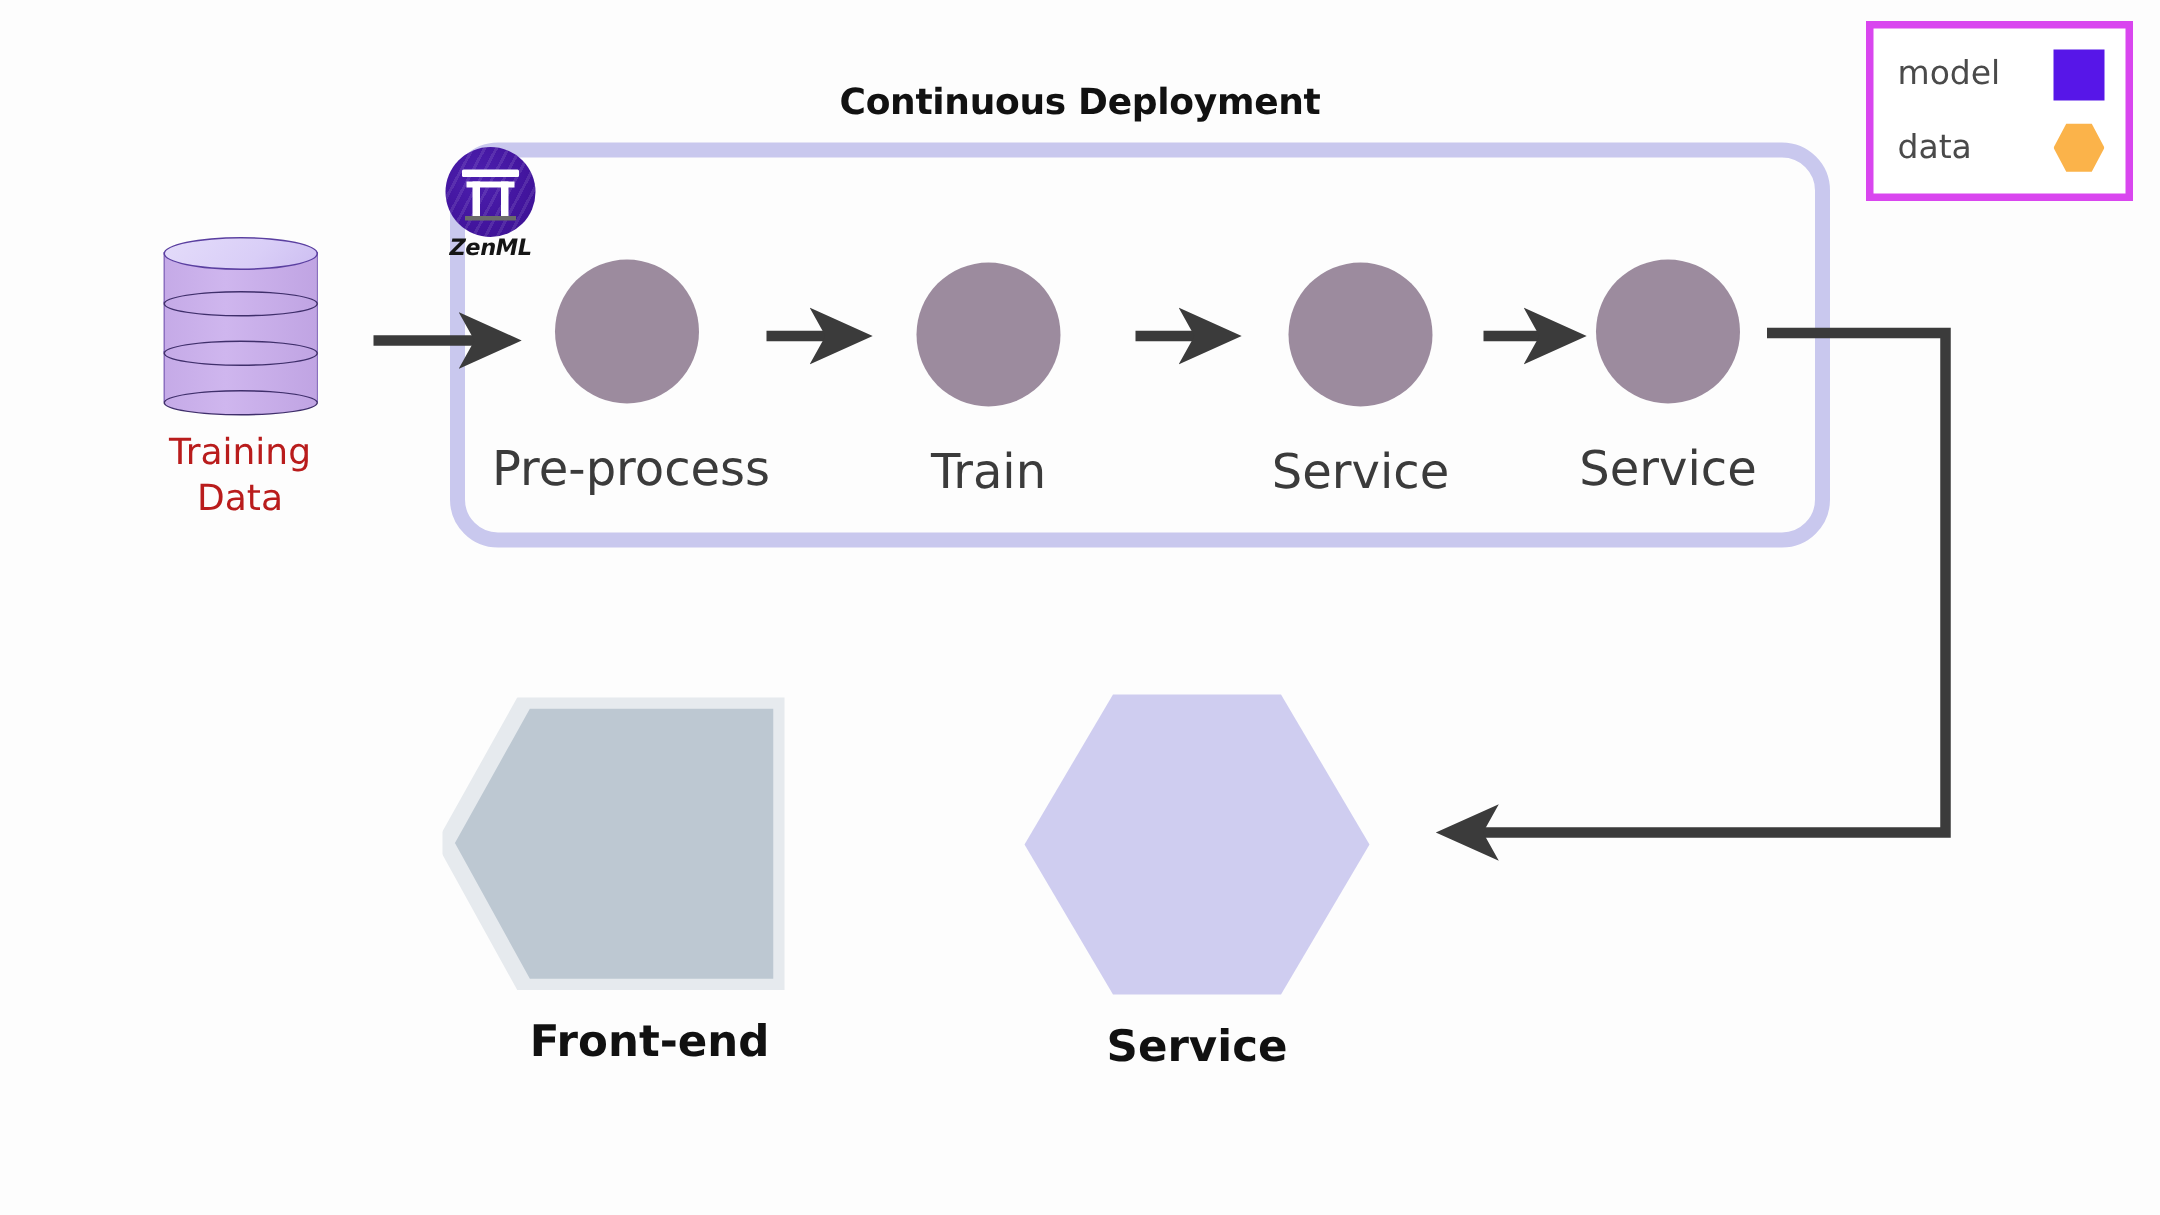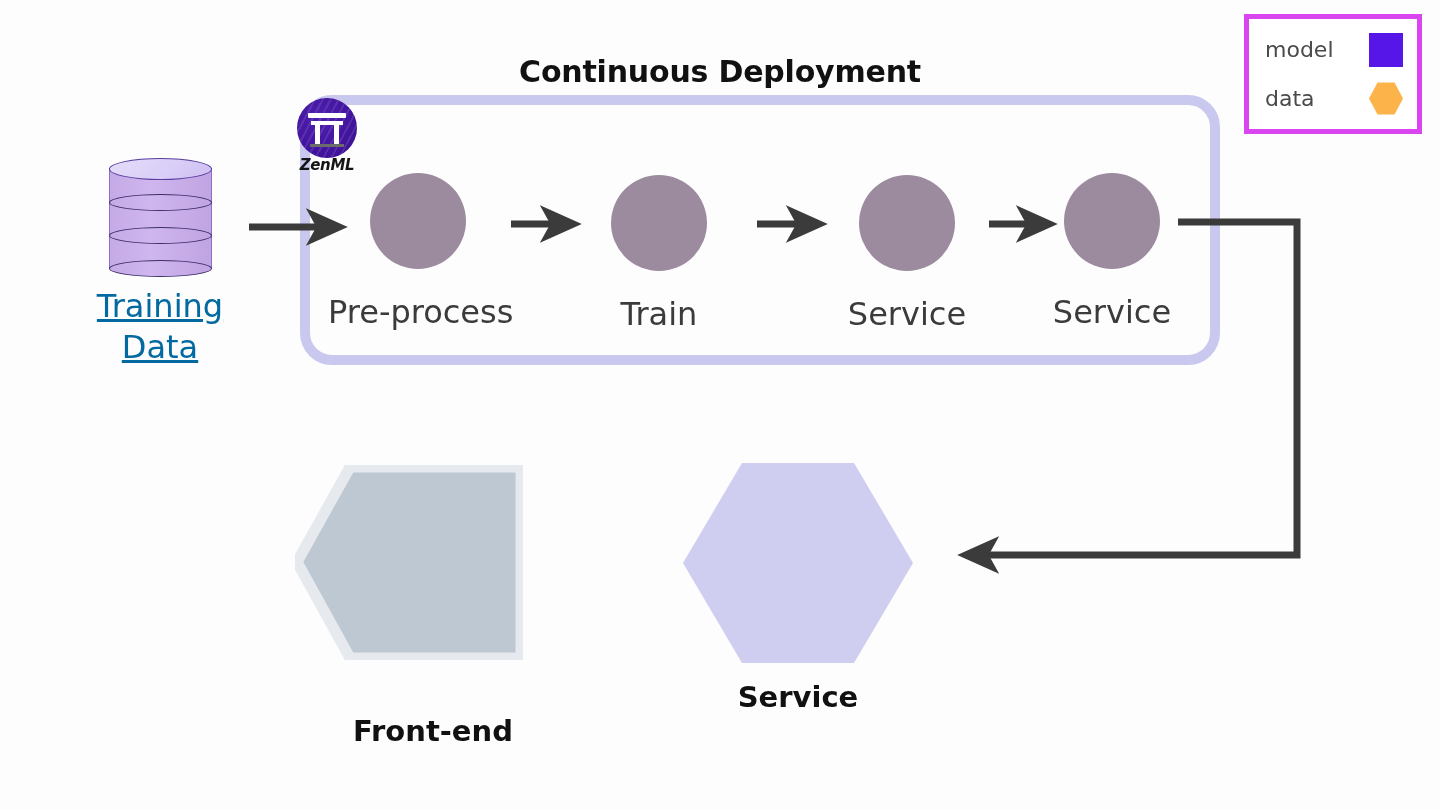--- a/index.html
+++ b/index.html
@@ -16,21 +16,21 @@
     font-family: "DejaVu Sans", sans-serif;
   }
   .abs { position: absolute; }
 
   
   #pipeline-title {
     left: 0; top: 54px;
     width: 1440px;
     text-align: center;
     font-family: "DejaVu Sans", sans-serif;
-    font-size: 30px;
+    font-size: 24px;
     font-weight: bold;
     color: #111111;
     letter-spacing: -0.2px;
   }
 
   
   #pipeline-box {
     left: 300px; top: 95px;
     width: 900px; height: 250px;
     border: 10px solid #c9c8ee;
@@ -89,22 +89,22 @@
   #db-band-2 { top: 43px; }
   #db-band-3 { top: 76px; }
   #db-top {
     position: absolute; left: 0; top: 0; width: 103px; height: 22px;
     border-radius: 50%;
     background: linear-gradient(135deg, #e4dcfa 0%, #d9cef7 60%, #cdbef1 100%);
     border: 1.5px solid #5a3fa0; box-sizing: border-box; z-index: 3;
   }
   #training-data-label {
     position: absolute; left: -14px; top: 128px; width: 148px;
-    text-align: center; font-size: 32px; color: #0369a1;
-    line-height: 1.28; font-family: "DejaVu Sans", sans-serif; text-decoration: underline;
+    text-align: center; font-size: 24px; color: #b91c1c;
+    line-height: 1.28; font-family: "DejaVu Sans", sans-serif;
   }
 
   
   .step { position: absolute; width: 180px; }
   .step-circle {
     width: 96px; height: 96px; border-radius: 50%;
     background: #9c8b9e; margin: 0 auto;
   }
   .step-label {
     margin-top: 24px; text-align: center;
@@ -119,21 +119,20 @@
   
   #connectors { left: 0; top: 0; width: 1440px; height: 810px; }
 
   
   #frontend-node { left: 295px; top: 465px; width: 240px; height: 275px; }
   #frontend-shape { position: absolute; left: 0; top: 0; width: 228px; height: 195px; }
   #frontend-label {
     position: absolute; left: 0; top: 212px; width: 276px;
     text-align: center; font-size: 29px; font-weight: bold; color: #111111;
     font-family: "DejaVu Sans", sans-serif;
-    margin-top: 37px;
   }
 
   
   #service-node { left: 682px; top: 462px; width: 232px; height: 275px; }
   #service-shape { position: absolute; left: 0; top: 0; width: 232px; height: 202px; }
   #service-label {
     position: absolute; left: 0; top: 218px; width: 232px;
     text-align: center; font-size: 29px; font-weight: bold; color: #111111;
     font-family: "DejaVu Sans", sans-serif;
   }

